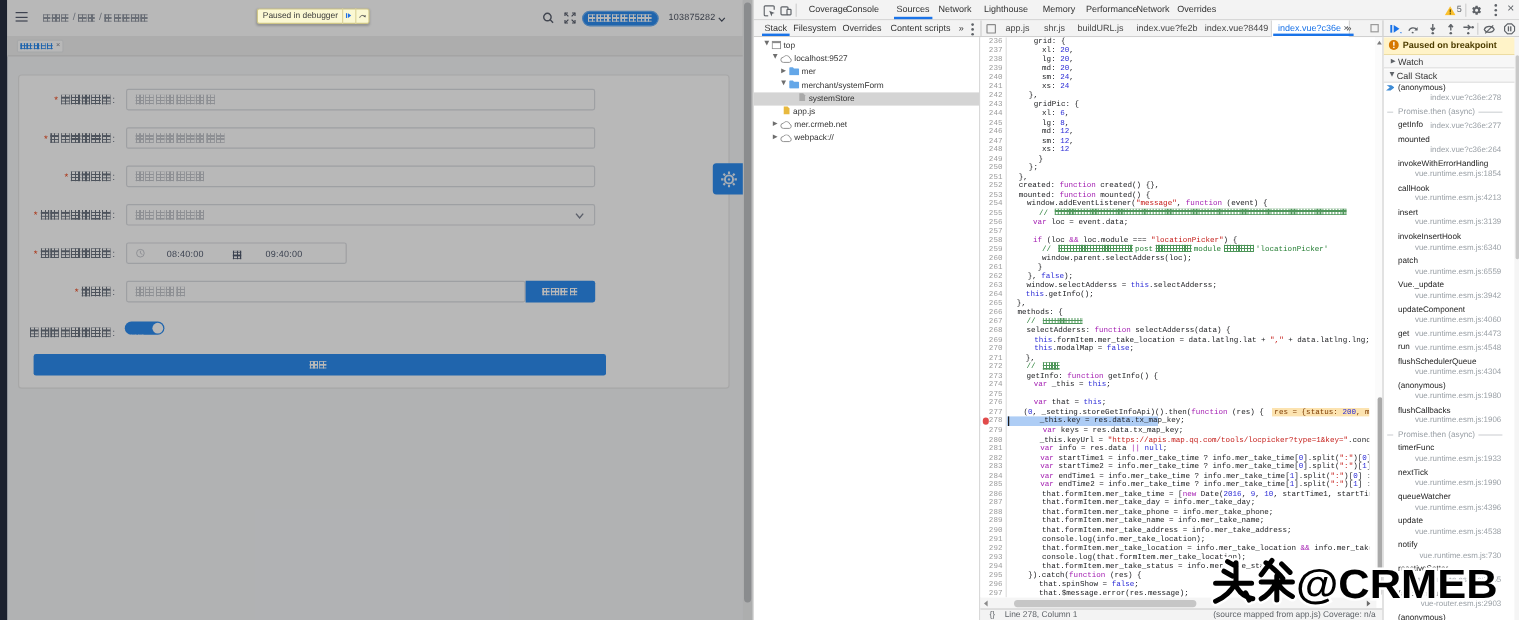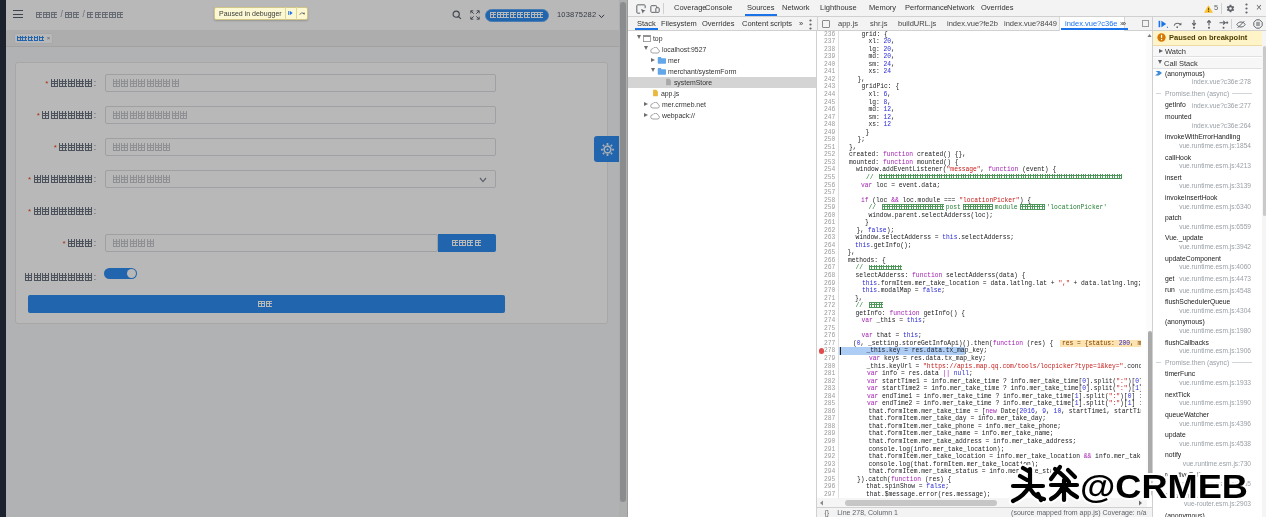--- a/index.html
+++ b/index.html
@@ -175,20 +175,29 @@
           <i class="z ph"></i>
           <i class="z ph"></i>
           <i class="z ph"></i>
           <i class="z ph"></i>
           <i class="z ph"></i>
           <i class="z ph"></i>
      <svg class="sarr" width="8" height="6" viewBox="0 0 8 6">
             <polyline points="1,1 4,4.6 7,1" fill="none" stroke="#808695" stroke-width="1.2"></polyline>
           </svg>
         </div>
+  <div class="inp" style="top:139px;width:184px">
+     <svg width="8" height="8" viewBox="0 0 10 10" style="margin:0 6px 0 0;vertical-align:-1px">
+            <circle cx="5" cy="5" r="4" fill="none" stroke="#c5c8ce" stroke-width="1"></circle>
+            <path d="M5 2.5V5l2 1.3" fill="none" stroke="#c5c8ce" stroke-width="1"></path>
+          </svg>
+     <span class="tv" style="margin-left:12px">08:40:00</span>
+          <span style="margin:0 19px 0 24px;color:#515a6e"><i class="z" style="width:7px;height:7.5px"></i></span>
+          <span class="tv">09:40:00</span>
+        </div>
   <div class="inp" style="top:171px;width:333px">
           <i class="z ph"></i>
           <i class="z ph"></i>
           <i class="z ph"></i>
           <i class="z ph"></i>
           <i class="z ph"></i>
         </div>
   <div class="fbtn" style="top:171px">
           <i class="z wz" style="width:6.2px;height:6.6px"></i>
           <i class="z wz" style="width:6.2px;height:6.6px"></i>

